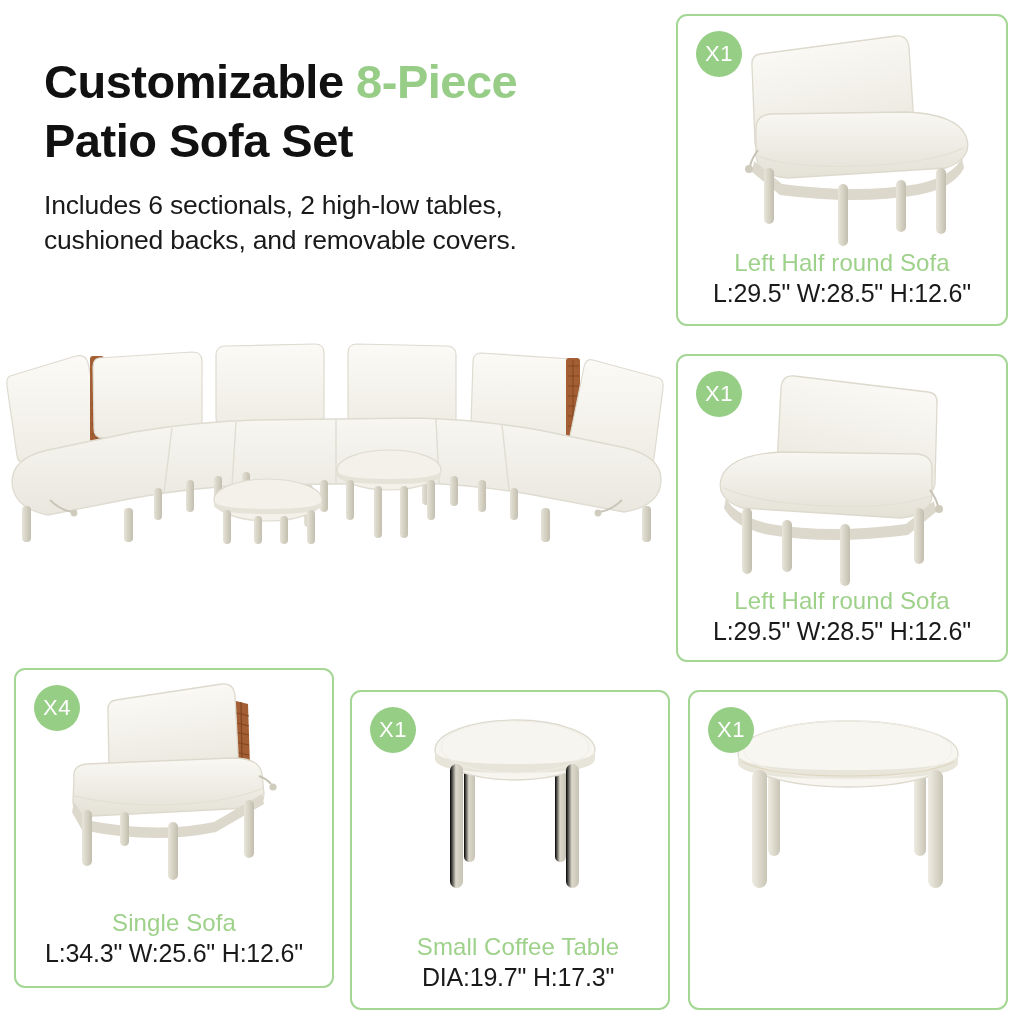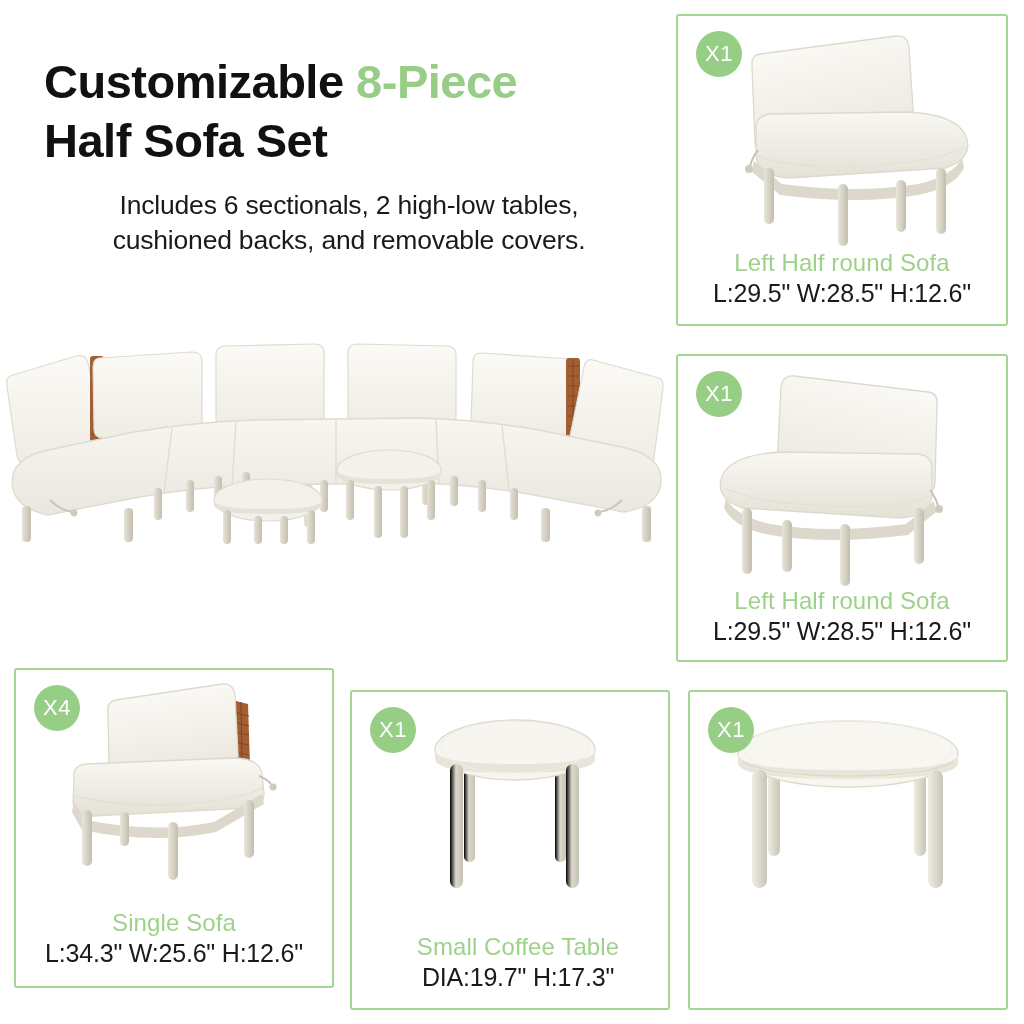--- a/index.html
+++ b/index.html
@@ -15,31 +15,30 @@
   .headline-block { position: absolute; left: 44px; top: 52px; width: 610px; }
   .headline {
     font-size: 47px; font-weight: bold; line-height: 1.26;
     color: #111111; letter-spacing: -0.5px;
   }
   .headline .accent { color: #98cd88; }
   .subtitle {
     margin-top: 18px;
     font-size: 26.5px; line-height: 1.32; color: #1a1a1a; font-weight: 400;
     letter-spacing: -0.2px;
-    text-align: center;
   }
 
   
   .hero { position: absolute; left: 4px; top: 330px; width: 664px; height: 215px; }
 
   
   .card {
     position: absolute;
     border: 2.5px solid #a4d694;
-    border-radius: 3px;
+    border-radius: 11px;
     background: #ffffff;
   }
   .card-art { position: absolute; left: 0; right: 0; top: 0; }
   .badge {
     position: absolute; left: 18px; top: 15px;
     width: 46px; height: 46px; border-radius: 50%;
     background: #97ce86;
     color: #ffffff; font-size: 22px; font-weight: 400;
     display: flex; align-items: center; justify-content: center;
     letter-spacing: 0.5px;
@@ -71,21 +70,21 @@
   svg { display: block; }
 </style>
 </head>
 <body>
 
 <div class="page">
 
   <div class="headline-block">
     <div class="headline">
       <span>Customizable </span><span class="accent">8-Piece</span><br>
-      <span>Half Sofa Set</span>
+      <span>Patio Sofa Set</span>
     </div>
     <div class="subtitle">
       <span>Includes 6 sectionals, 2 high-low tables,</span><br>
       <span>cushioned backs, and removable covers.</span>
     </div>
   </div>
 
   <div class="hero">
     <svg width="664" height="215" viewBox="0 0 664 215">
       <defs>

